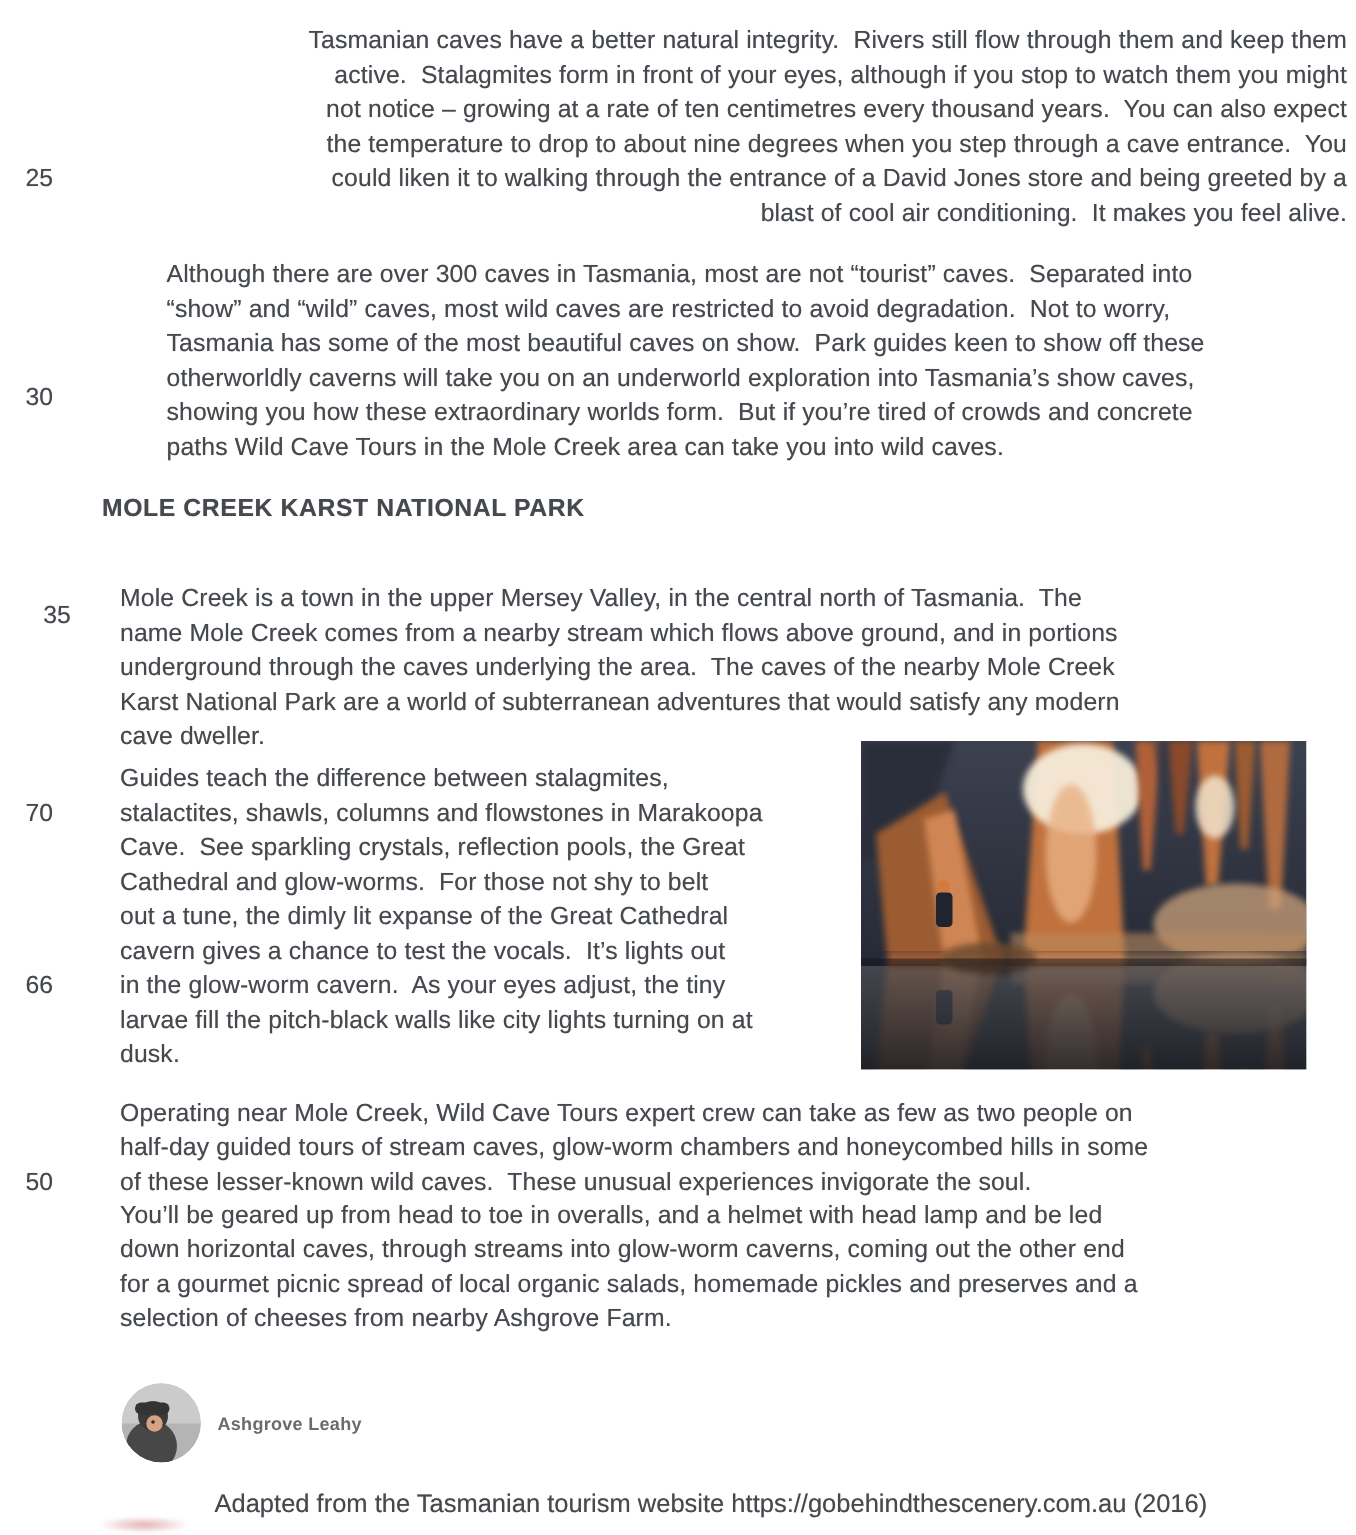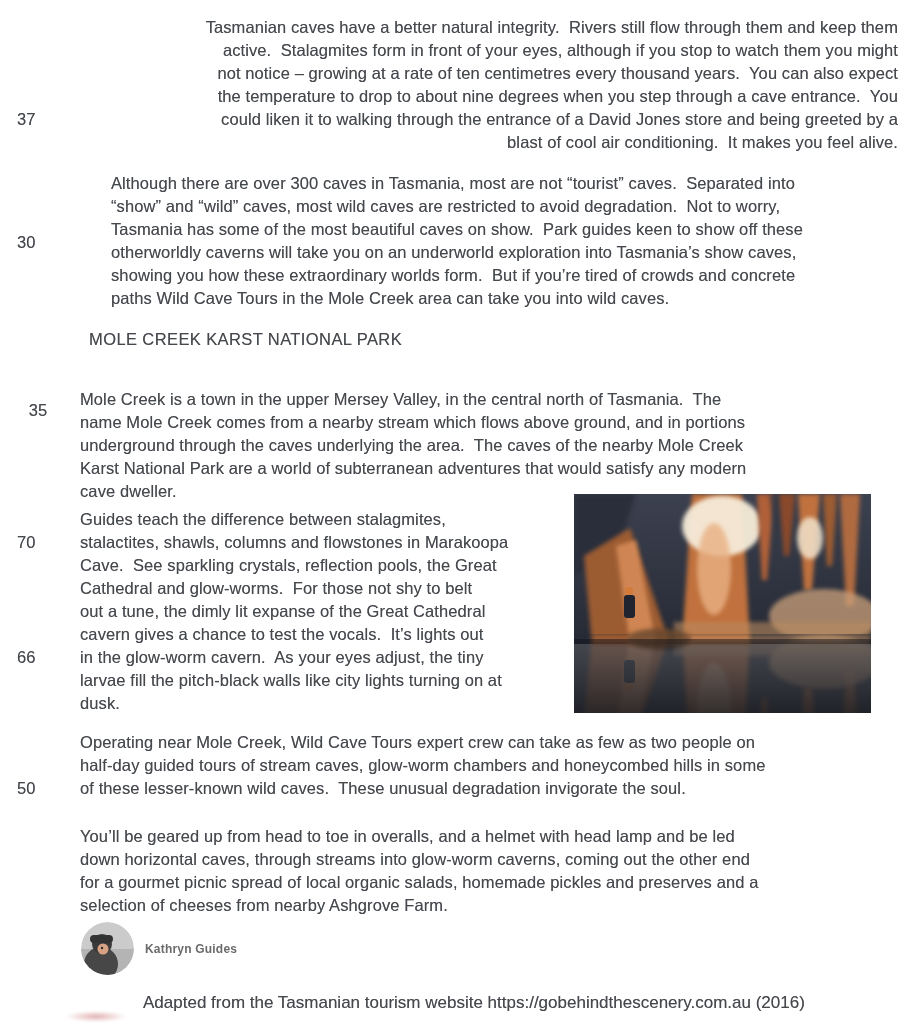--- a/index.html
+++ b/index.html
@@ -17,34 +17,34 @@
     white-space:pre-wrap;
     letter-spacing:0.1px;
     text-shadow:0 0 0.5px rgba(69,72,77,0.55);
     margin:0;
   }
   .para-0{top:16px;text-align:right;}
   .para-1{top:172px;margin-left:31px;}
   .para-2{top:376px;margin-top:12px;}
   .para-3{top:508px;width:505px;}
   .para-4{top:731px;}
-  .para-5{top:825px;}
+  .para-5{top:799px;}
   .section-heading{
-    position:absolute;left:89px;top:328px;
-    font-size:16.5px;font-weight:normal;letter-spacing:0.4px;
+    position:absolute;left:68px;top:328px;
+    font-size:16.5px;font-weight:bold;letter-spacing:0.4px;
     line-height:23px;margin:0;
     text-shadow:0 0 0.5px rgba(69,72,77,0.55);
   }
   .line-no{
     position:absolute;left:17px;width:42px;
     font-size:16.5px;line-height:23px;
     text-shadow:0 0 0.5px rgba(69,72,77,0.55);
   }
   .ln-0{top:108px;}
-  .ln-1{top:231px;}
+  .ln-1{top:254px;}
   .ln-2{top:399px;text-align:center;}
   .ln-3{top:531px;}
   .ln-4{top:646px;}
   .ln-5{top:777px;}
   .photo{
     position:absolute;left:574px;top:494px;
     width:297px;height:219px;
     display:block;
   }
   .author-row{
@@ -67,21 +67,21 @@
     position:absolute;left:66px;top:1011px;width:60px;height:11px;
     background:radial-gradient(ellipse at center, rgba(203,115,115,0.55), rgba(203,115,115,0) 72%);
     filter:blur(1px);
   }
 </style>
 </head>
 <body>
 
 <div class="page">
 
-  <span class="line-no ln-0">37</span>
+  <span class="line-no ln-0">25</span>
   <span class="line-no ln-1">30</span>
   <span class="line-no ln-2">35</span>
   <span class="line-no ln-3">70</span>
   <span class="line-no ln-4">66</span>
   <span class="line-no ln-5">50</span>
 
   <p class="para para-0">Tasmanian caves have a better natural integrity.  Rivers still flow through them and keep them
 active.  Stalagmites form in front of your eyes, although if you stop to watch them you might
 not notice – growing at a rate of ten centimetres every thousand years.  You can also expect
 the temperature to drop to about nine degrees when you step through a cave entrance.  You
@@ -105,21 +105,21 @@
 stalactites, shawls, columns and flowstones in Marakoopa
 Cave.  See sparkling crystals, reflection pools, the Great
 Cathedral and glow-worms.  For those not shy to belt
 out a tune, the dimly lit expanse of the Great Cathedral
 cavern gives a chance to test the vocals.  It’s lights out
 in the glow-worm cavern.  As your eyes adjust, the tiny
 larvae fill the pitch-black walls like city lights turning on at
 dusk.</p>
   <p class="para para-4">Operating near Mole Creek, Wild Cave Tours expert crew can take as few as two people on
 half-day guided tours of stream caves, glow-worm chambers and honeycombed hills in some
-of these lesser-known wild caves.  These unusual degradation invigorate the soul.</p>
+of these lesser-known wild caves.  These unusual experiences invigorate the soul.</p>
   <p class="para para-5">You’ll be geared up from head to toe in overalls, and a helmet with head lamp and be led
 down horizontal caves, through streams into glow-worm caverns, coming out the other end
 for a gourmet picnic spread of local organic salads, homemade pickles and preserves and a
 selection of cheeses from nearby Ashgrove Farm.</p>
 
   <svg class="photo" viewBox="0 0 297 219" width="297" height="219" aria-hidden="true">
     <defs>
       <linearGradient id="bgGrad" x1="0" y1="0" x2="0" y2="1">
         <stop offset="0" stop-color="#3c4150"></stop>
         <stop offset="1" stop-color="#262a35"></stop>
@@ -168,20 +168,20 @@
       <g clip-path="url(#avclip)">
         <rect width="53" height="53" fill="#cbcbcb"></rect>
         <rect y="27" width="53" height="26" fill="#b4b4b4"></rect>
         <ellipse cx="20" cy="42" rx="17" ry="17" fill="#474747"></ellipse>
         <circle cx="21" cy="22" r="10" fill="#3a3a3a"></circle>
         <rect x="9" y="13" width="23" height="8" rx="4" fill="#333333"></rect>
         <circle cx="22" cy="27" r="5.5" fill="#d7a284"></circle>
         <circle cx="21" cy="26" r="1.2" fill="#2c2c2c"></circle>
       </g>
     </svg>
-    <span class="author-name">Kathryn Guides</span>
+    <span class="author-name">Ashgrove Leahy</span>
   </div>
 
   <div class="attribution">Adapted from the Tasmanian tourism website https://gobehindthescenery.com.au (2016)</div>
 
   <div class="scan-artifact"></div>
 
 </div>
 
 </body></html>

